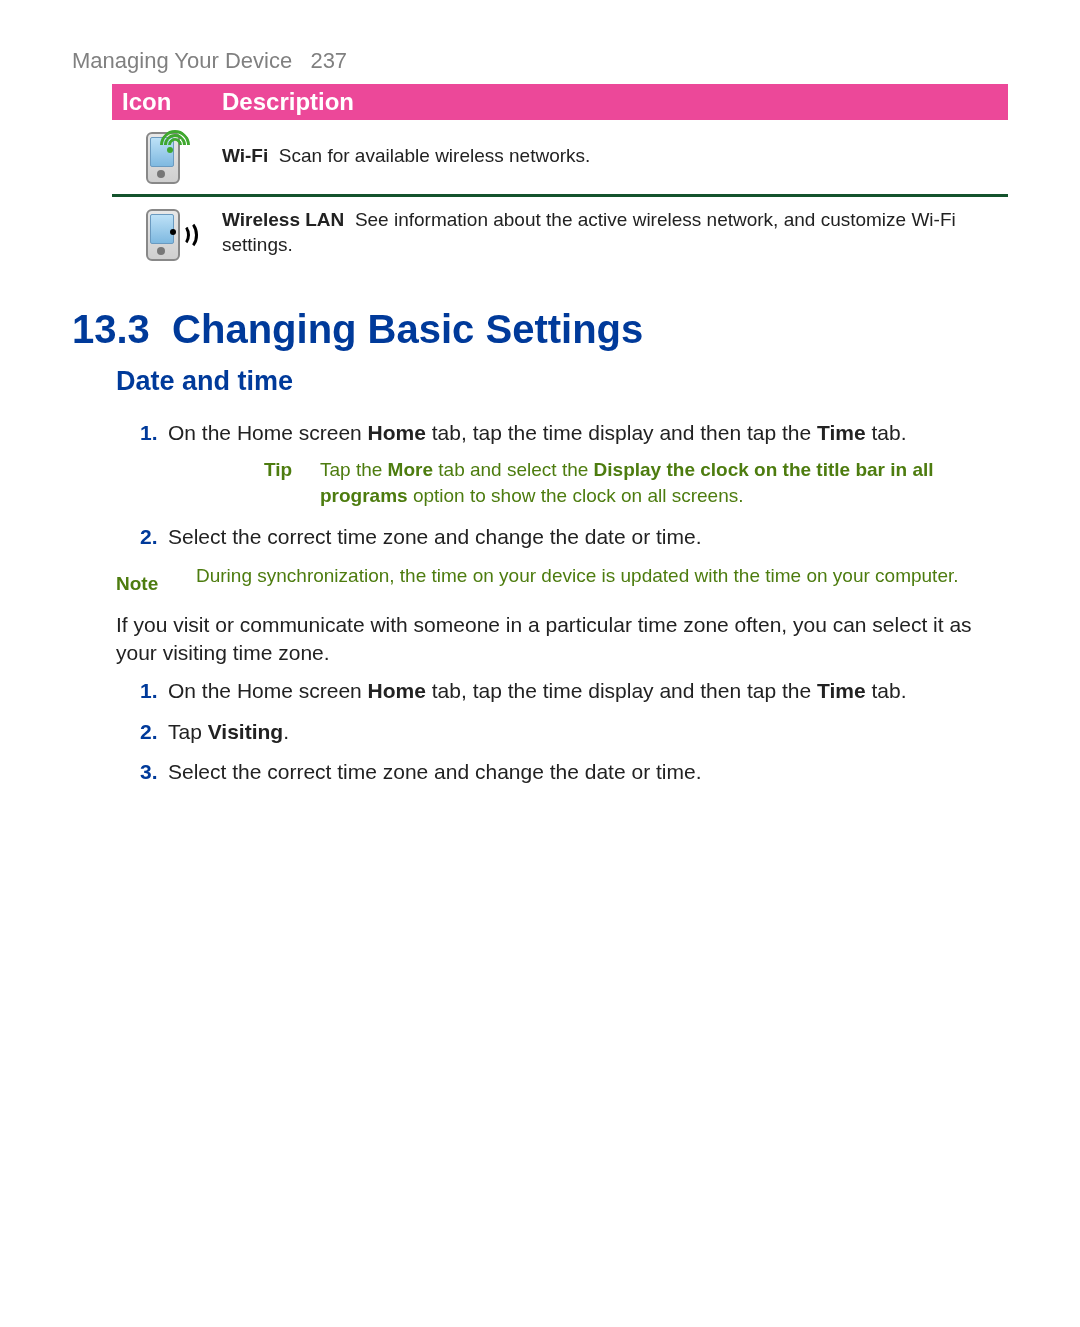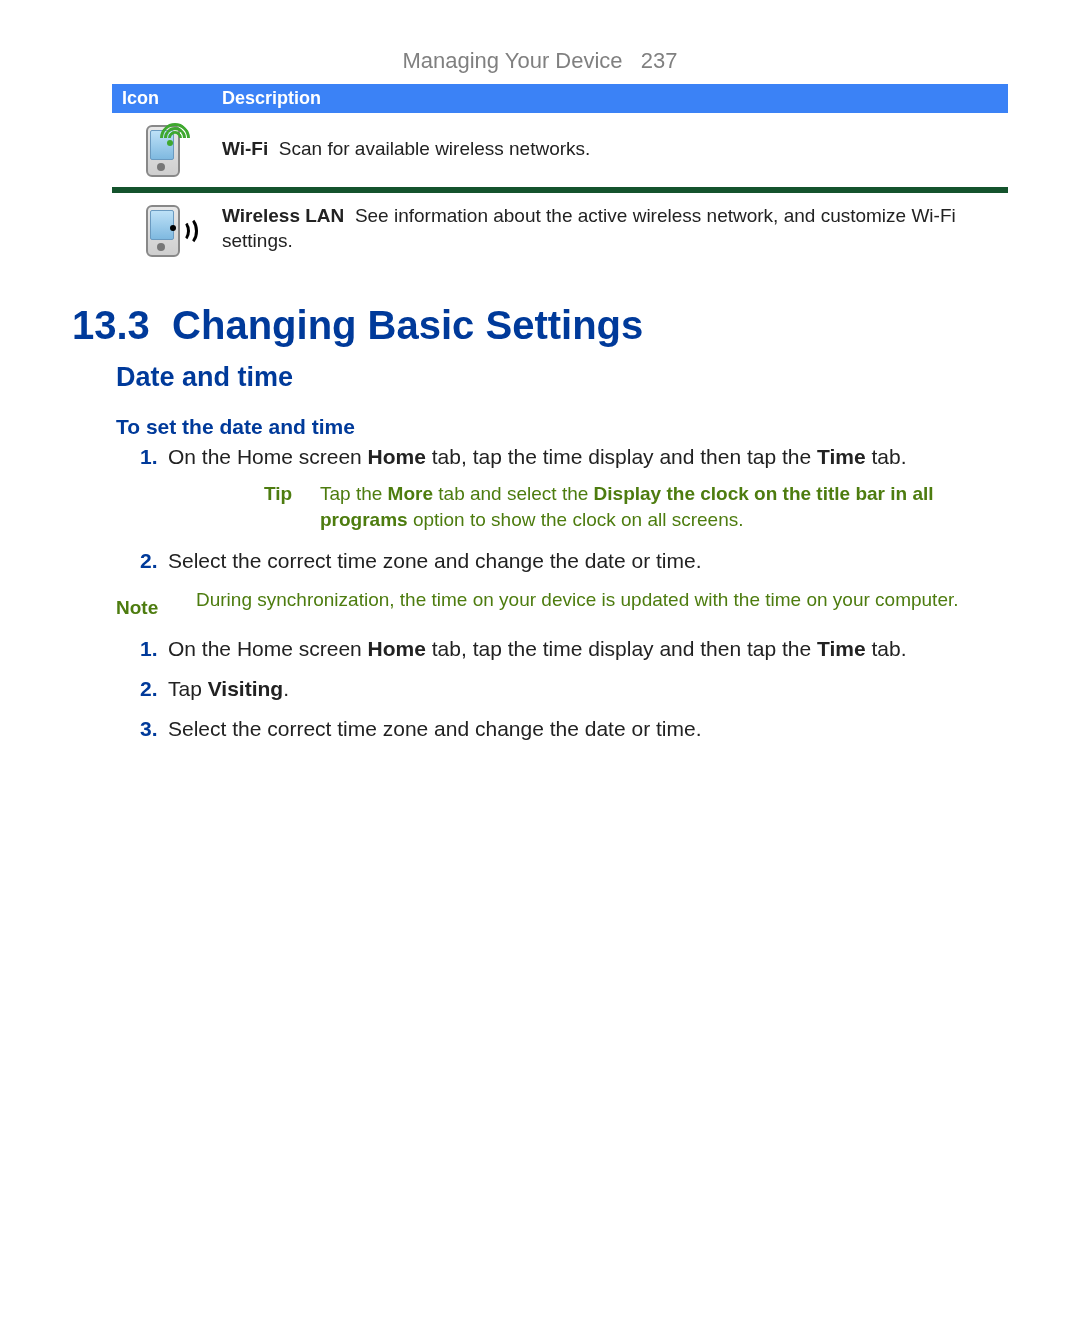--- a/index.html
+++ b/index.html
@@ -7,46 +7,46 @@
     margin: 0;
     padding: 0;
     width: 1080px;
     background: #fff;
     color: #222;
   }
   .page {
     padding: 48px 72px 60px 72px;
   }
   .running-head {
-    text-align: center;
+    text-align: left;
     color: #808080;
     font-size: 22px;
     margin-bottom: 10px;
   }
   .running-head .page-num {
     margin-left: 6px;
   }
 
   table.icon-table {
     border-collapse: collapse;
     width: 100%;
     margin-left: 40px;
     width: calc(100% - 40px);
   }
   table.icon-table thead th {
-    background: #3b82f6;
+    background: #ec4899;
     color: #fff;
     font-weight: bold;
-    font-size: 18px;
+    font-size: 24px;
     text-align: left;
     padding: 4px 10px;
   }
   table.icon-table thead th.icon-col { width: 80px; }
   table.icon-table tbody td {
-    border-bottom: 6px solid #14532d;
+    border-bottom: 3px solid #14532d;
     padding: 10px 10px 12px 10px;
     vertical-align: middle;
     font-size: 19px;
     line-height: 1.3;
   }
   table.icon-table tbody tr:last-child td { border-bottom: none; }
   .icon-cell { text-align: center; }
 
   
   .pda {
@@ -230,21 +230,20 @@
       </tr>
     </tbody>
   </table>
 
   <h1 class="section-title">
     <span>13.3</span>&nbsp;&nbsp;<span>Changing Basic Settings</span>
   </h1>
 
   <h2 class="subsection">Date and time</h2>
 
-  <h3 class="step-heading">To set the date and time</h3>
 
   <ol class="steps">
     <li>
       <span class="num">1.</span>
       <span>On the Home screen </span><span class="bold">Home</span><span> tab, tap the time display and then tap the </span><span class="bold">Time</span><span> tab.</span>
 
       <div class="inset-row">
         <div class="label">Tip</div>
         <div class="content">
           <span>Tap the </span><span class="bold">More</span><span> tab and select the </span><span class="bold">Display the clock on the title bar in all programs</span><span> option to show the clock on all screens.</span>
@@ -256,20 +255,21 @@
       <span>Select the correct time zone and change the date or time.</span>
     </li>
   </ol>
 
   <div class="inset-row note">
     <div class="label">Note</div>
     <div class="content">During synchronization, the time on your device is updated with the time on your computer.</div>
   </div>
 
 
+  <div class="body-text">If you visit or communicate with someone in a particular time zone often, you can select it as your visiting time zone.</div>
 
   <ol class="steps">
     <li>
       <span class="num">1.</span>
       <span>On the Home screen </span><span class="bold">Home</span><span> tab, tap the time display and then tap the </span><span class="bold">Time</span><span> tab.</span>
     </li>
     <li>
       <span class="num">2.</span>
       <span>Tap </span><span class="bold">Visiting</span><span>.</span>
     </li>

